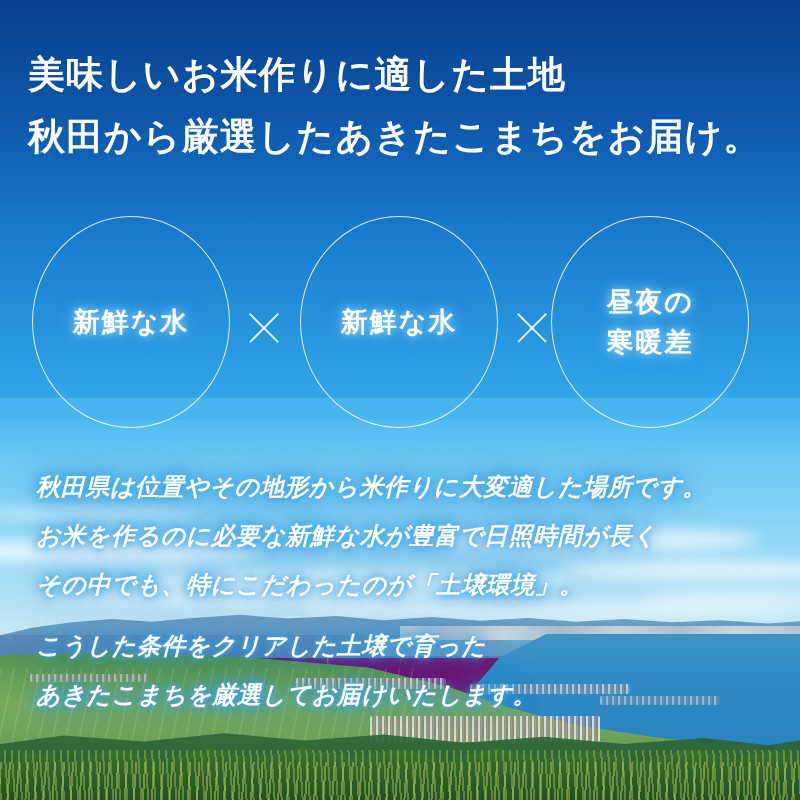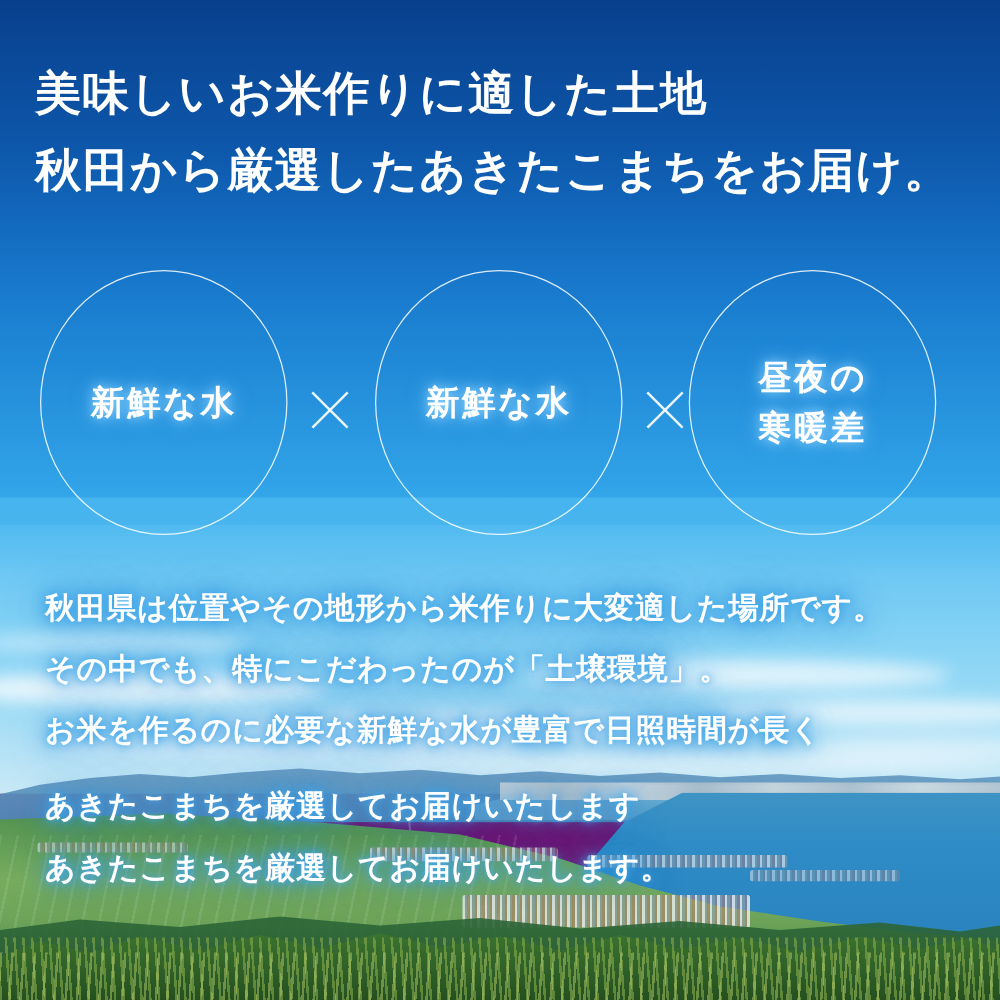--- a/index.html
+++ b/index.html
@@ -229,20 +229,21 @@
     font-size:24px;
     font-weight:700;
     line-height:49px;
     letter-spacing:.6px;
     white-space:nowrap;
     text-shadow:
       0 0 6px rgba(70,170,235,.98),
       0 0 12px rgba(60,160,230,.9),
       0 0 20px rgba(50,150,225,.75),
       0 0 30px rgba(40,140,220,.5);
+    font-style: italic;
   }
   .gap{height:12px;}
 </style>
 </head>
 <body>
 
 <div id="stage">
 
   <div class="sky"></div>
 
@@ -310,20 +311,20 @@
       <div class="circ-label">
         <div>昼夜の</div>
         <div>寒暖差</div>
       </div>
     </div>
 
   </div>
 
   <div class="body-copy">
     <div class="body-line">秋田県は位置やその地形から米作りに大変適した場所です。</div>
+    <div class="body-line">お米を作るのに必要な新鮮な水が豊富で日照時間が長く</div>
     <div class="body-line">その中でも、特にこだわったのが「土壌環境」。</div>
-    <div class="body-line">お米を作るのに必要な新鮮な水が豊富で日照時間が長く</div>
     <div class="gap"></div>
-    <div class="body-line">あきたこまちを厳選してお届けいたします</div>
+    <div class="body-line">こうした条件をクリアした土壌で育った</div>
     <div class="body-line">あきたこまちを厳選してお届けいたします。</div>
   </div>
 
 </div>
 
 </body></html>

